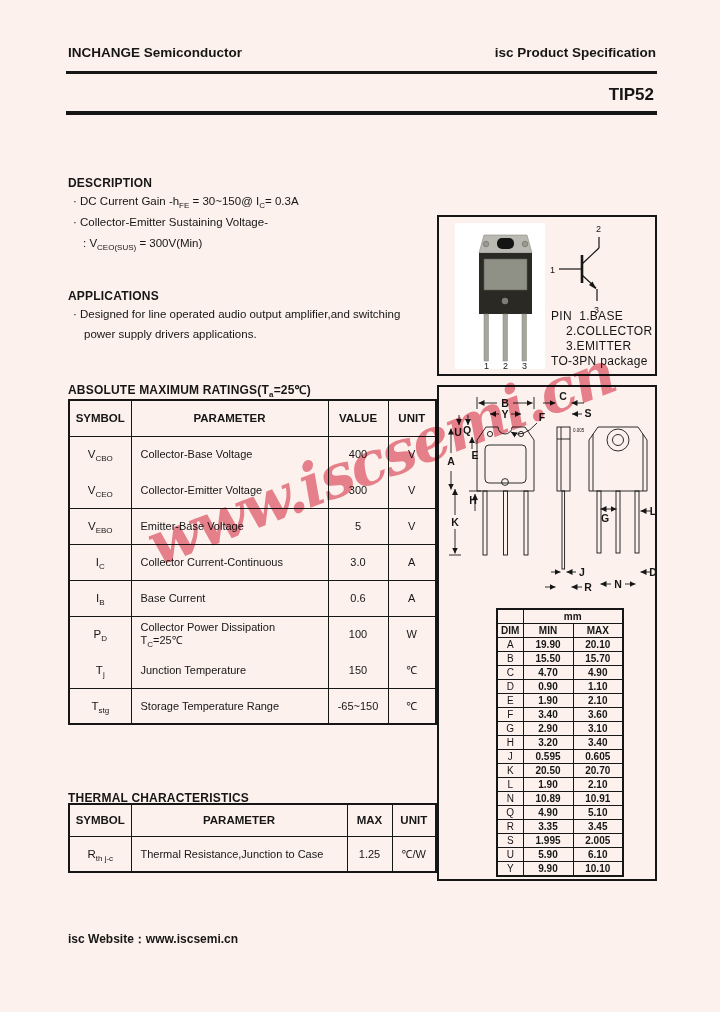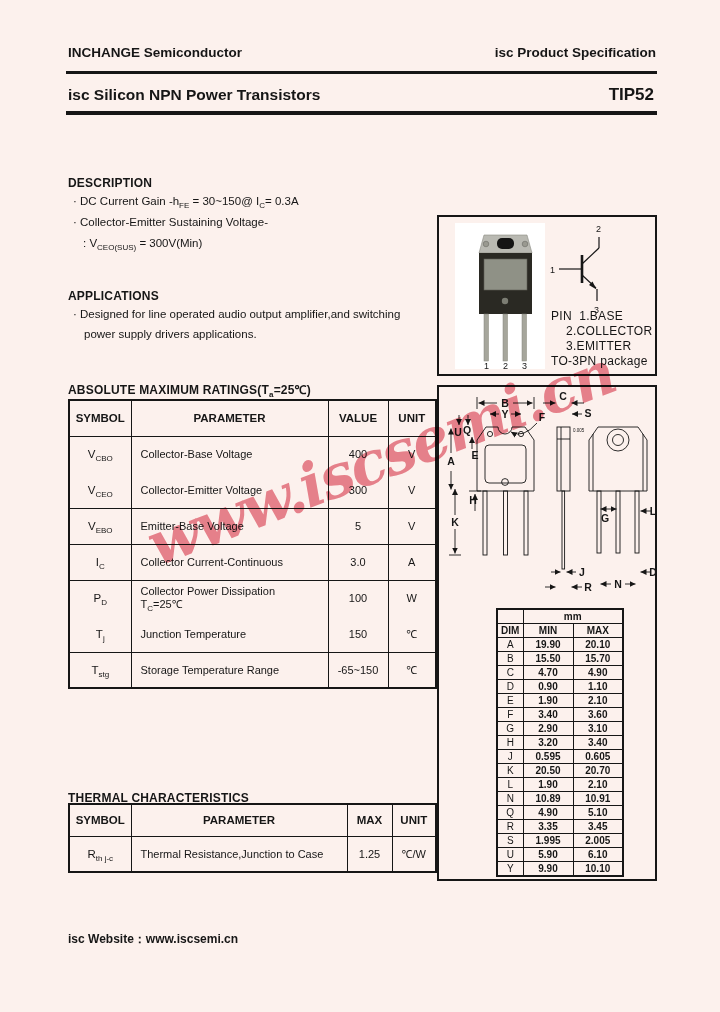--- a/index.html
+++ b/index.html
@@ -61,23 +61,20 @@
 <div id="page">
 
   <div class="abs hdr" style="left:68px; top:45px;">
     <span>INCHANGE Semiconductor</span>
   </div>
   <div class="abs hdr" style="right:64px; top:45px;">
     <span>isc</span><span> Product Specification</span>
   </div>
   <div class="rule" style="left:66px; top:71px; width:591px; height:3px;"></div>
 
-  <div class="abs title" style="left:68px; top:86px;">
-    <span>isc</span><span> Silicon NPN Power Transistors</span>
-  </div>
   <div class="abs part" style="right:66px; top:85px;">TIP52</div>
   <div class="rule" style="left:66px; top:111px; width:591px; height:4px;"></div>
 
   <div class="abs sect" style="left:68px; top:176px;">DESCRIPTION</div>
   <div class="abs line" style="left:73px; top:195px;">
     <span>·</span>
     <span>DC Current Gain -h</span><sub>FE</sub><span> = 30~150@ I</span><sub>C</sub><span>= 0.3A</span>
   </div>
   <div class="abs line" style="left:73px; top:216px;">
     <span>·</span>
@@ -129,20 +126,26 @@
       <tr>
         <td class="symcell"><span>V</span><sub>EBO</sub></td>
         <td class="param">Emitter-Base Voltage</td>
         <td>5</td>
         <td>V</td>
       </tr>
       <tr>
         <td class="symcell"><span>I</span><sub>C</sub></td>
         <td class="param">Collector Current-Continuous</td>
         <td>3.0</td>
+        <td>A</td>
+      </tr>
+      <tr>
+        <td class="symcell"><span>I</span><sub>B</sub></td>
+        <td class="param">Base Current</td>
+        <td>0.6</td>
         <td>A</td>
       </tr>
       <tr class="nosep">
         <td class="symcell"><span>P</span><sub>D</sub></td>
         <td class="param" style="line-height:13px;">
           <div>Collector Power Dissipation</div>
           <div><span>T</span><sub>C</sub><span>=25℃</span></div>
         </td>
         <td>100</td>
         <td>W</td>

